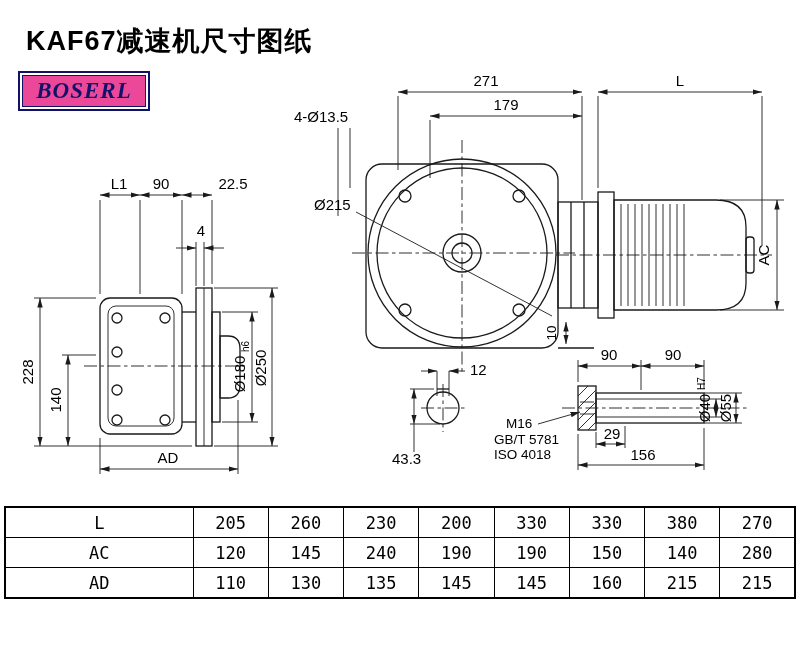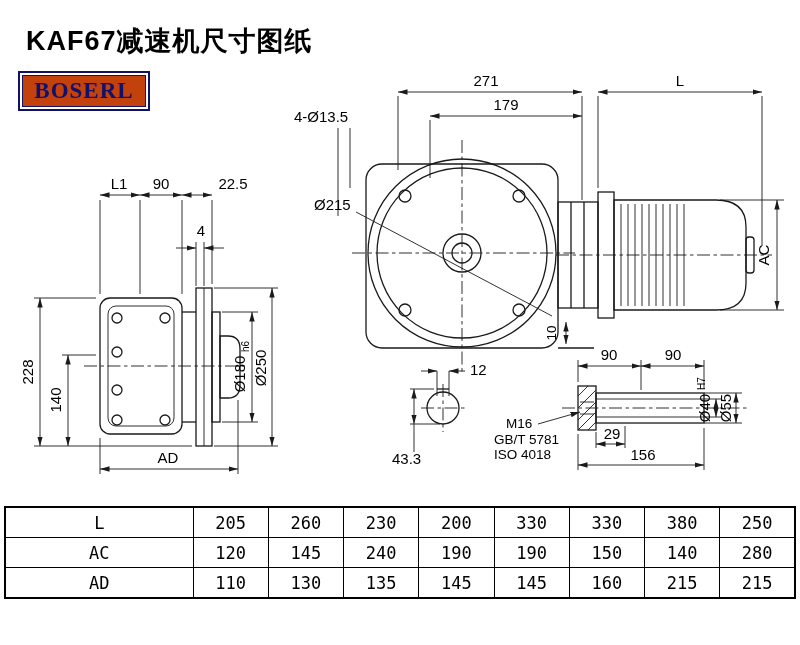--- a/index.html
+++ b/index.html
@@ -3,21 +3,21 @@
 <meta charset="utf-8">
 <style>
   html,body{margin:0;padding:0;background:#fff;}
   .stage{position:relative;width:800px;height:645px;background:#fff;overflow:hidden;
          font-family:"Liberation Sans",sans-serif;color:#000;}
   .title{position:absolute;top:23px;left:26px;margin:0;font-size:27px;font-weight:700;
          letter-spacing:1px;font-family:"Liberation Sans",sans-serif;text-align:right;}
   .logo{position:absolute;top:71px;left:18px;width:128px;height:36px;
         display:flex;align-items:center;justify-content:center;
         border:2px solid #11116a;box-shadow:inset 0 0 0 2px #fff, inset 0 0 0 3px #11116a;
-        background:#c2410c;}
+        background:#ec4899;font-style:italic;}
   .logo span{font-family:"Liberation Serif",serif;font-weight:700;font-size:23px;
         color:#11116a;letter-spacing:1px;}
   svg{position:absolute;top:0;left:0;}
   .s{stroke:#1a1a1a;stroke-width:1.3;fill:none;}
   .t{stroke:#1a1a1a;stroke-width:0.9;fill:none;}
   .c{stroke:#1a1a1a;stroke-width:0.9;fill:none;stroke-dasharray:13 3.5 3.5 3.5;}
   .dim{stroke:#1a1a1a;stroke-width:0.9;fill:none;
        marker-start:url(#aw);marker-end:url(#aw);}
   .de{stroke:#1a1a1a;stroke-width:0.9;fill:none;marker-end:url(#aw);}
   text.lbl{font:15px "Liberation Sans",sans-serif;fill:#000;}
@@ -267,21 +267,21 @@
     <tbody>
       <tr>
         <td>L</td>
         <td>205</td>
         <td>260</td>
         <td>230</td>
         <td>200</td>
         <td>330</td>
         <td>330</td>
         <td>380</td>
-        <td>250</td>
+        <td>270</td>
       </tr>
       <tr>
         <td>AC</td>
         <td>120</td>
         <td>145</td>
         <td>240</td>
         <td>190</td>
         <td>190</td>
         <td>150</td>
         <td>140</td>

